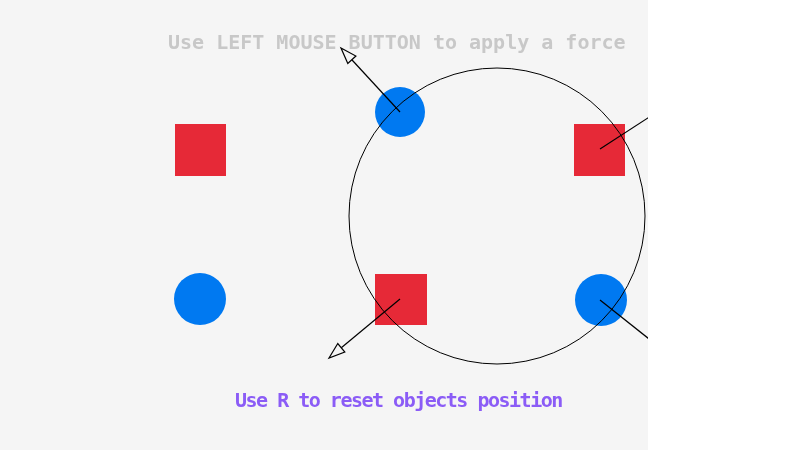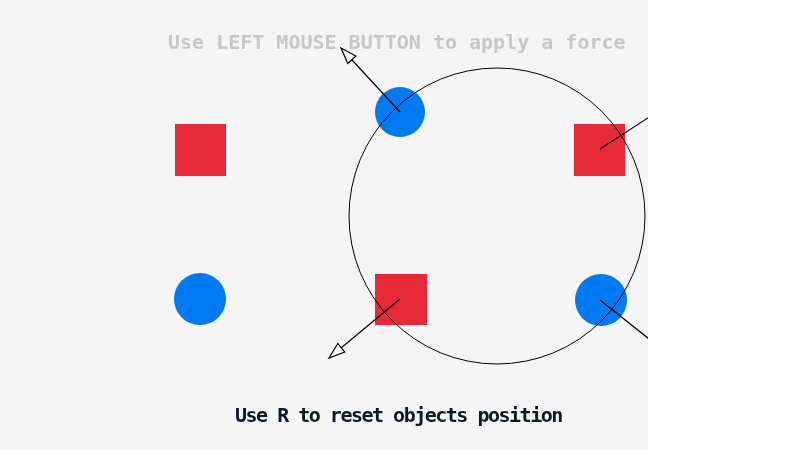--- a/index.html
+++ b/index.html
@@ -34,21 +34,21 @@
     top: 0;
     width: 800px;
     height: 450px;
   }
 </style>
 </head>
 <body>
 
 <div class="stage" style="width: 648px; height: 450px; background: rgb(245, 245, 245);">
   <div class="instruction instruction-top" style="left: 168px; top: 31px; font-size: 20px; color: rgb(200, 200, 200);">Use LEFT MOUSE BUTTON to apply a force</div>
-  <div class="instruction instruction-bottom" style="left: 235px; top: 404px; font-size: 20px; color: #0f172a;">Use R to reset objects position</div>
+  <div class="instruction instruction-bottom" style="left: 235px; top: 389px; font-size: 20px; color: #8b5cf6;">Use R to reset objects position</div>
   <svg id="scene" xmlns="http://www.w3.org/2000/svg" viewBox="0 0 800 450">
       <rect x="175" y="124" width="51" height="52" fill="#e62937"></rect>
       <circle cx="400" cy="112" r="25" fill="#0079f1"></circle>
       <rect x="574" y="124" width="51" height="52" fill="#e62937"></rect>
       <circle cx="200" cy="299" r="26" fill="#0079f1"></circle>
       <rect x="375" y="274" width="52" height="51" fill="#e62937"></rect>
       <circle cx="601" cy="300" r="26" fill="#0079f1"></circle>
       <circle cx="497" cy="216" r="148" fill="none" stroke="#000000" stroke-width="1"></circle>
       <line x1="400" y1="112" x2="351.84484503582826" y2="59.76389969988148" stroke="#000000" stroke-width="1.2"></line>
       <polygon points="341,48 355.88868555766254,56.03598421881552 347.801004513994,63.491815180947434" fill="#f5f5f5" stroke="#000000" stroke-width="1.2"></polygon>

